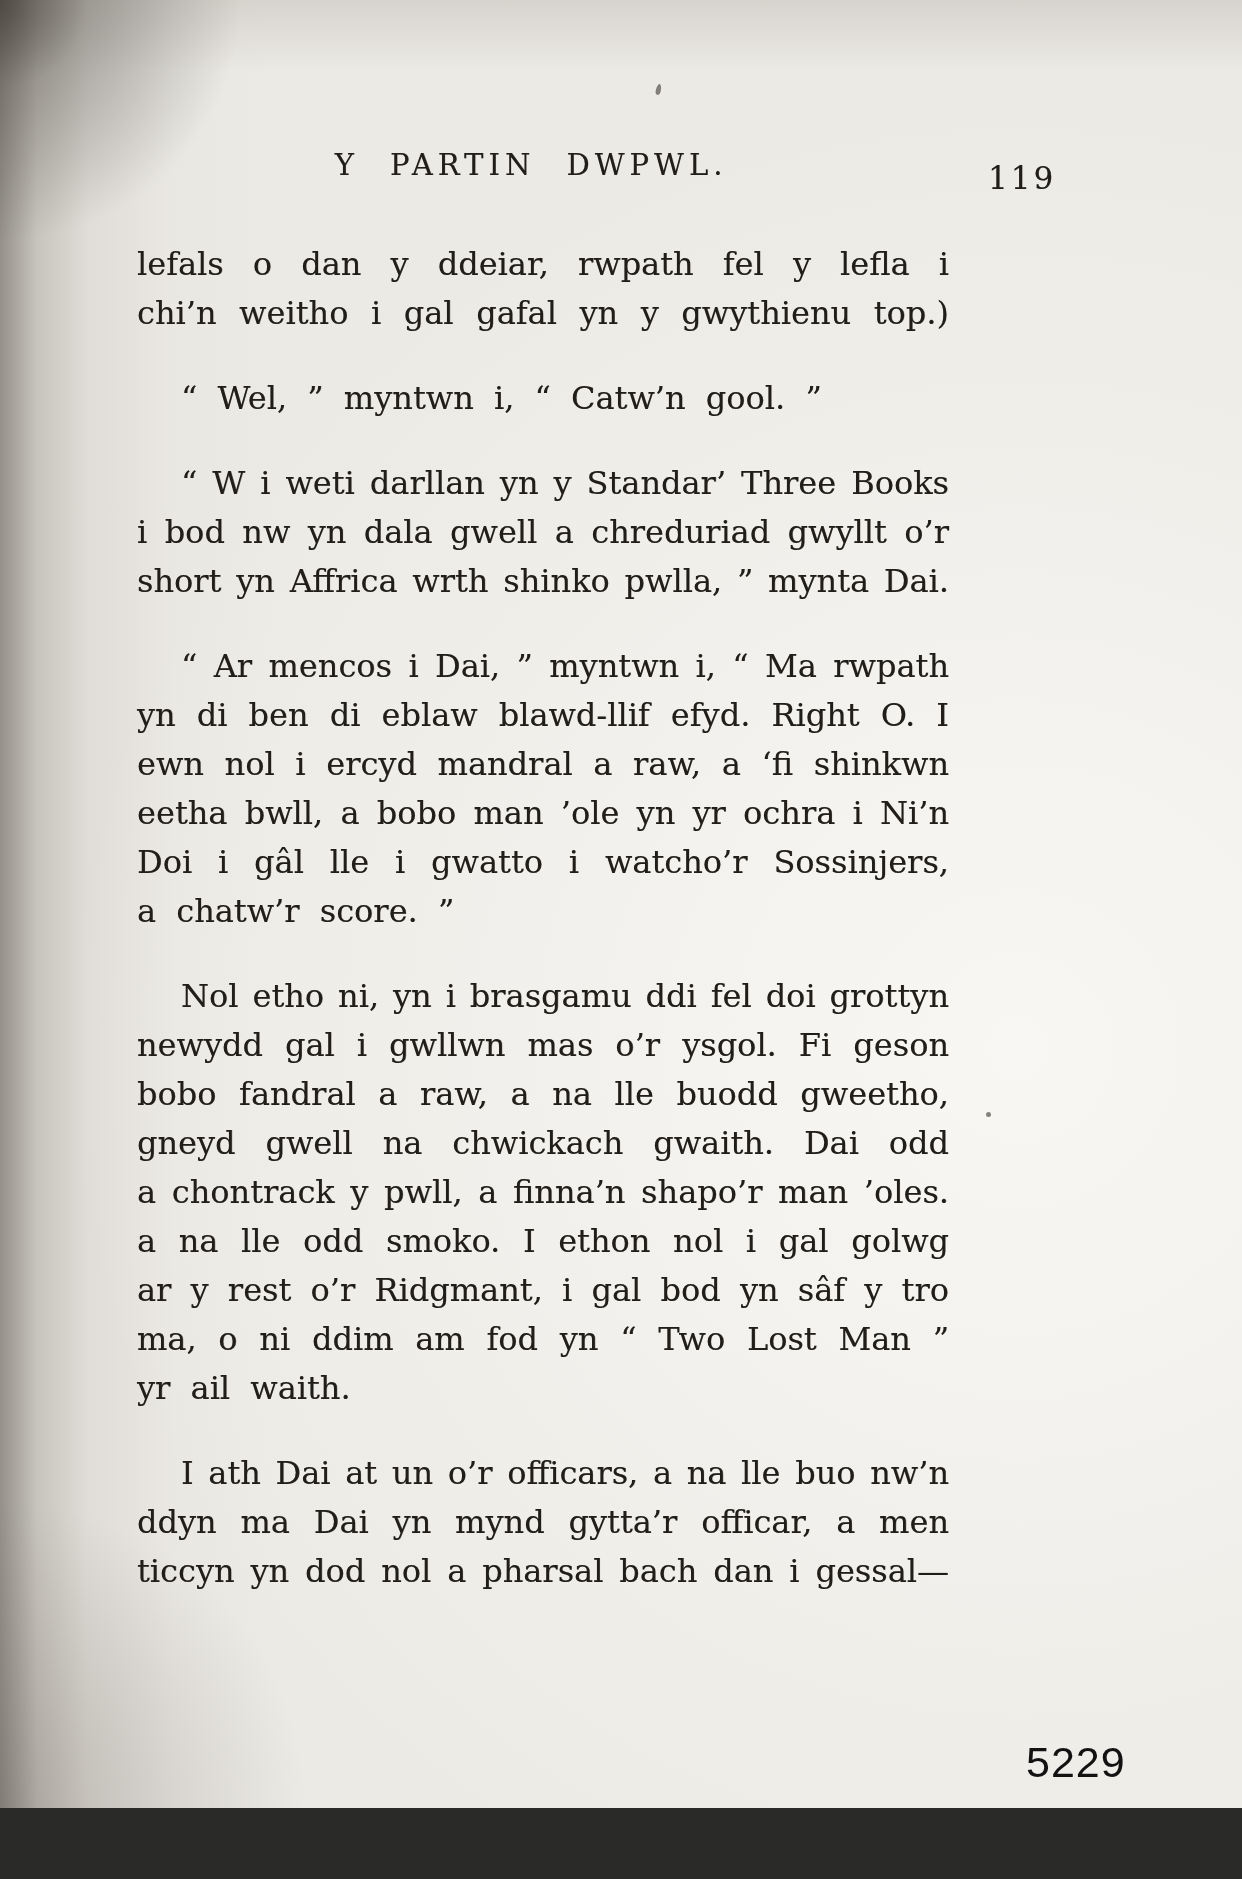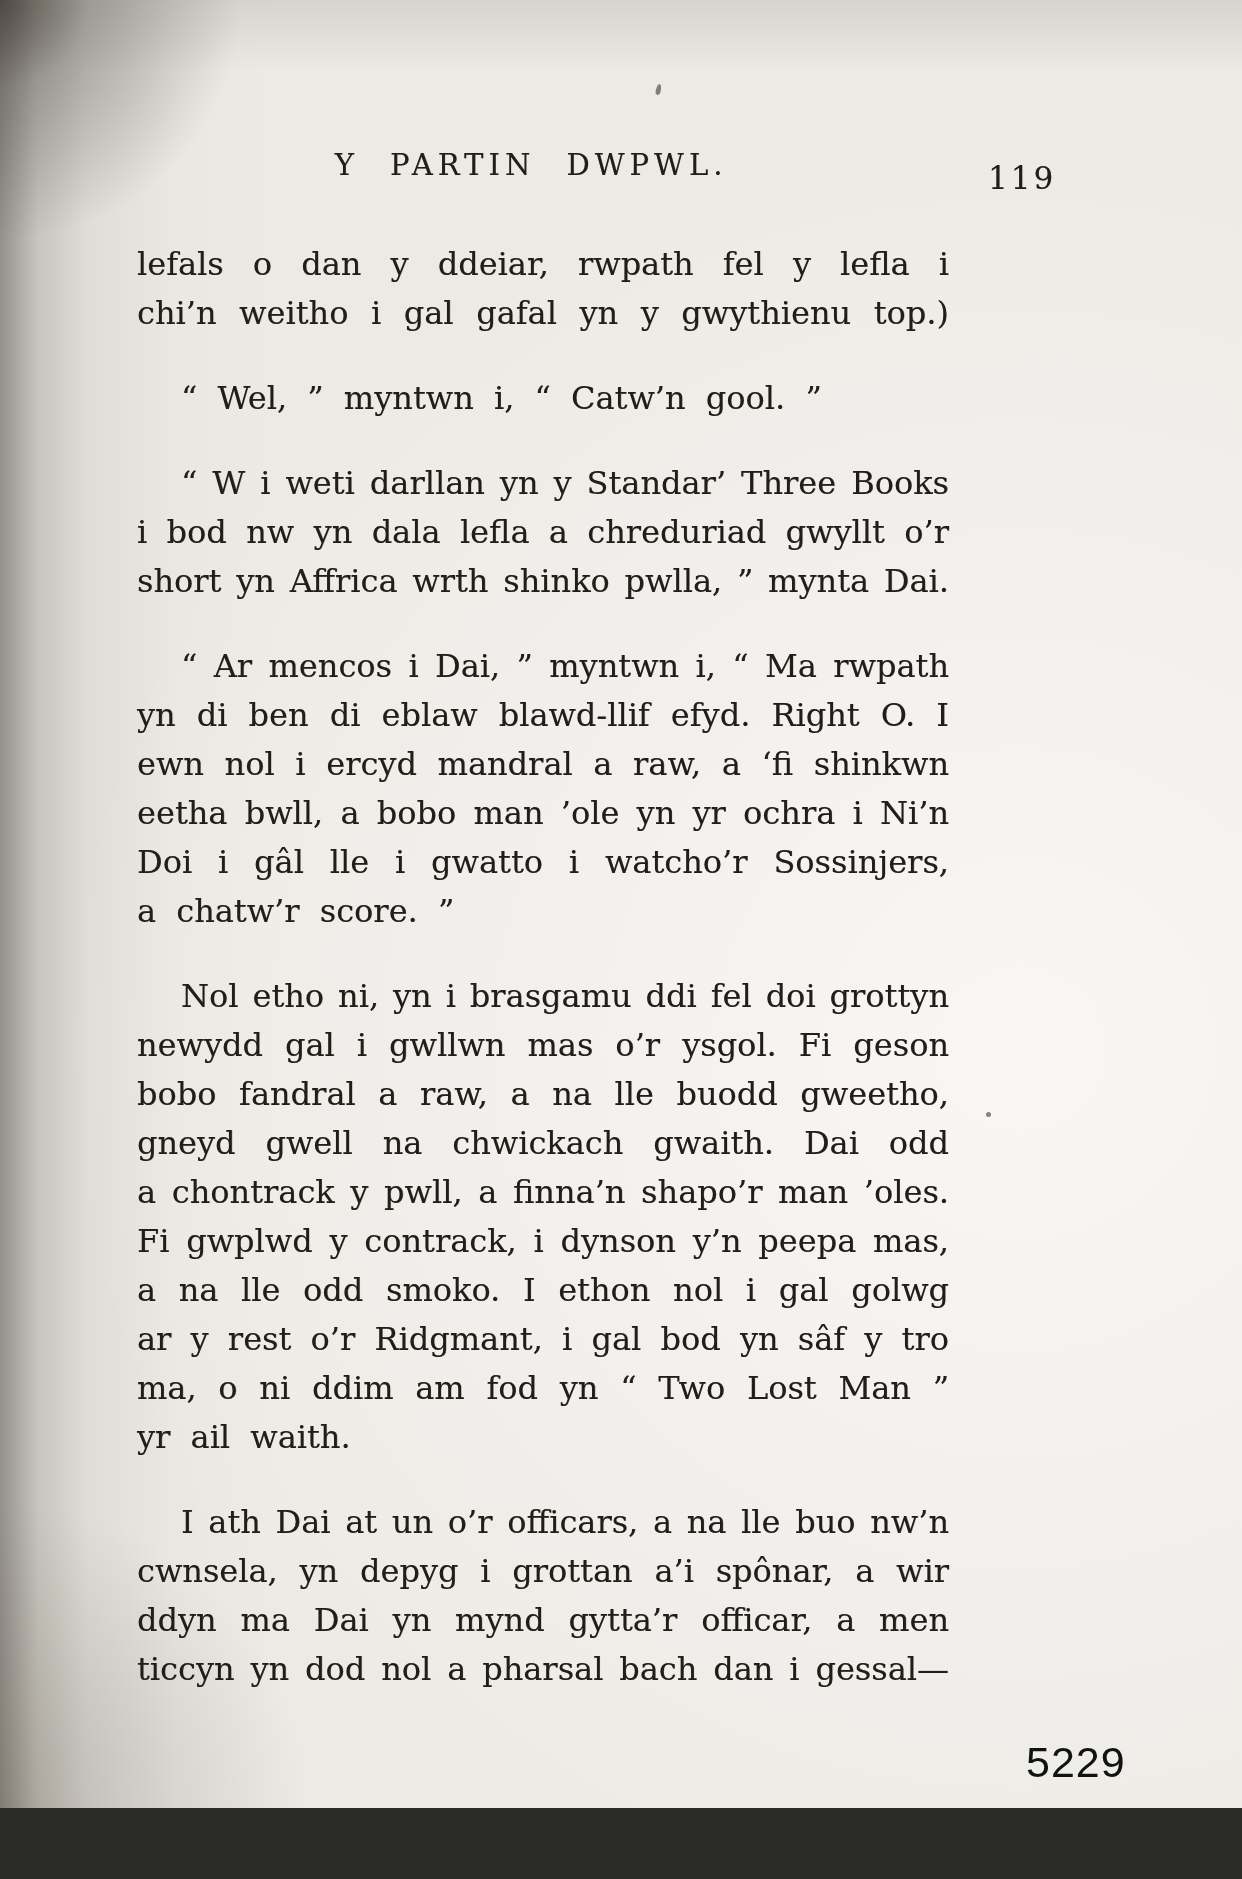--- a/index.html
+++ b/index.html
@@ -97,49 +97,47 @@
       <div class="line">lefals o dan y ddeiar, rwpath fel y lefla i</div>
       <div class="line">chi’n weitho i gal gafal yn y gwythienu top.)</div>
     </div>
 
     <div class="para">
       <div class="line indent short">“ Wel, ” myntwn i, “ Catw’n gool. ”</div>
     </div>
 
     <div class="para">
       <div class="line indent">“ W i weti darllan yn y Standar’ Three Books</div>
-      <div class="line">i bod nw yn dala lefla a chreduriad gwyllt o’r</div>
+      <div class="line">i bod nw yn dala gwell a chreduriad gwyllt o’r</div>
       <div class="line">short yn Affrica wrth shinko pwlla, ” mynta Dai.</div>
     </div>
 
     <div class="para">
       <div class="line indent">“ Ar mencos i Dai, ” myntwn i, “ Ma rwpath</div>
       <div class="line">yn di ben di eblaw blawd-llif efyd. Right O. I</div>
       <div class="line">ewn nol i ercyd mandral a raw, a ‘fi shinkwn</div>
       <div class="line">eetha bwll, a bobo man ’ole yn yr ochra i Ni’n</div>
       <div class="line">Doi i gâl lle i gwatto i watcho’r Sossinjers,</div>
       <div class="line short">a chatw’r score. ”</div>
     </div>
 
     <div class="para">
       <div class="line indent">Nol etho ni, yn i brasgamu ddi fel doi grottyn</div>
       <div class="line">newydd gal i gwllwn mas o’r ysgol. Fi geson</div>
       <div class="line">bobo fandral a raw, a na lle buodd gweetho,</div>
       <div class="line">gneyd gwell na chwickach gwaith. Dai odd</div>
       <div class="line">a chontrack y pwll, a finna’n shapo’r man ’oles.</div>
-      <div class="line">Fi gwplwd y contrack, i dynson y’n peepa mas,</div>
       <div class="line">a na lle odd smoko. I ethon nol i gal golwg</div>
       <div class="line">ar y rest o’r Ridgmant, i gal bod yn sâf y tro</div>
       <div class="line">ma, o ni ddim am fod yn “ Two Lost Man ”</div>
       <div class="line short">yr ail waith.</div>
     </div>
 
     <div class="para gap">
       <div class="line indent">I ath Dai at un o’r officars, a na lle buo nw’n</div>
-      <div class="line">cwnsela, yn depyg i grottan a’i spônar, a wir</div>
       <div class="line">ddyn ma Dai yn mynd gytta’r officar, a men</div>
       <div class="line">ticcyn yn dod nol a pharsal bach dan i gessal—</div>
     </div>
 
   </main>
 
   <div class="stamp">5229</div>
 
 </div>
 

